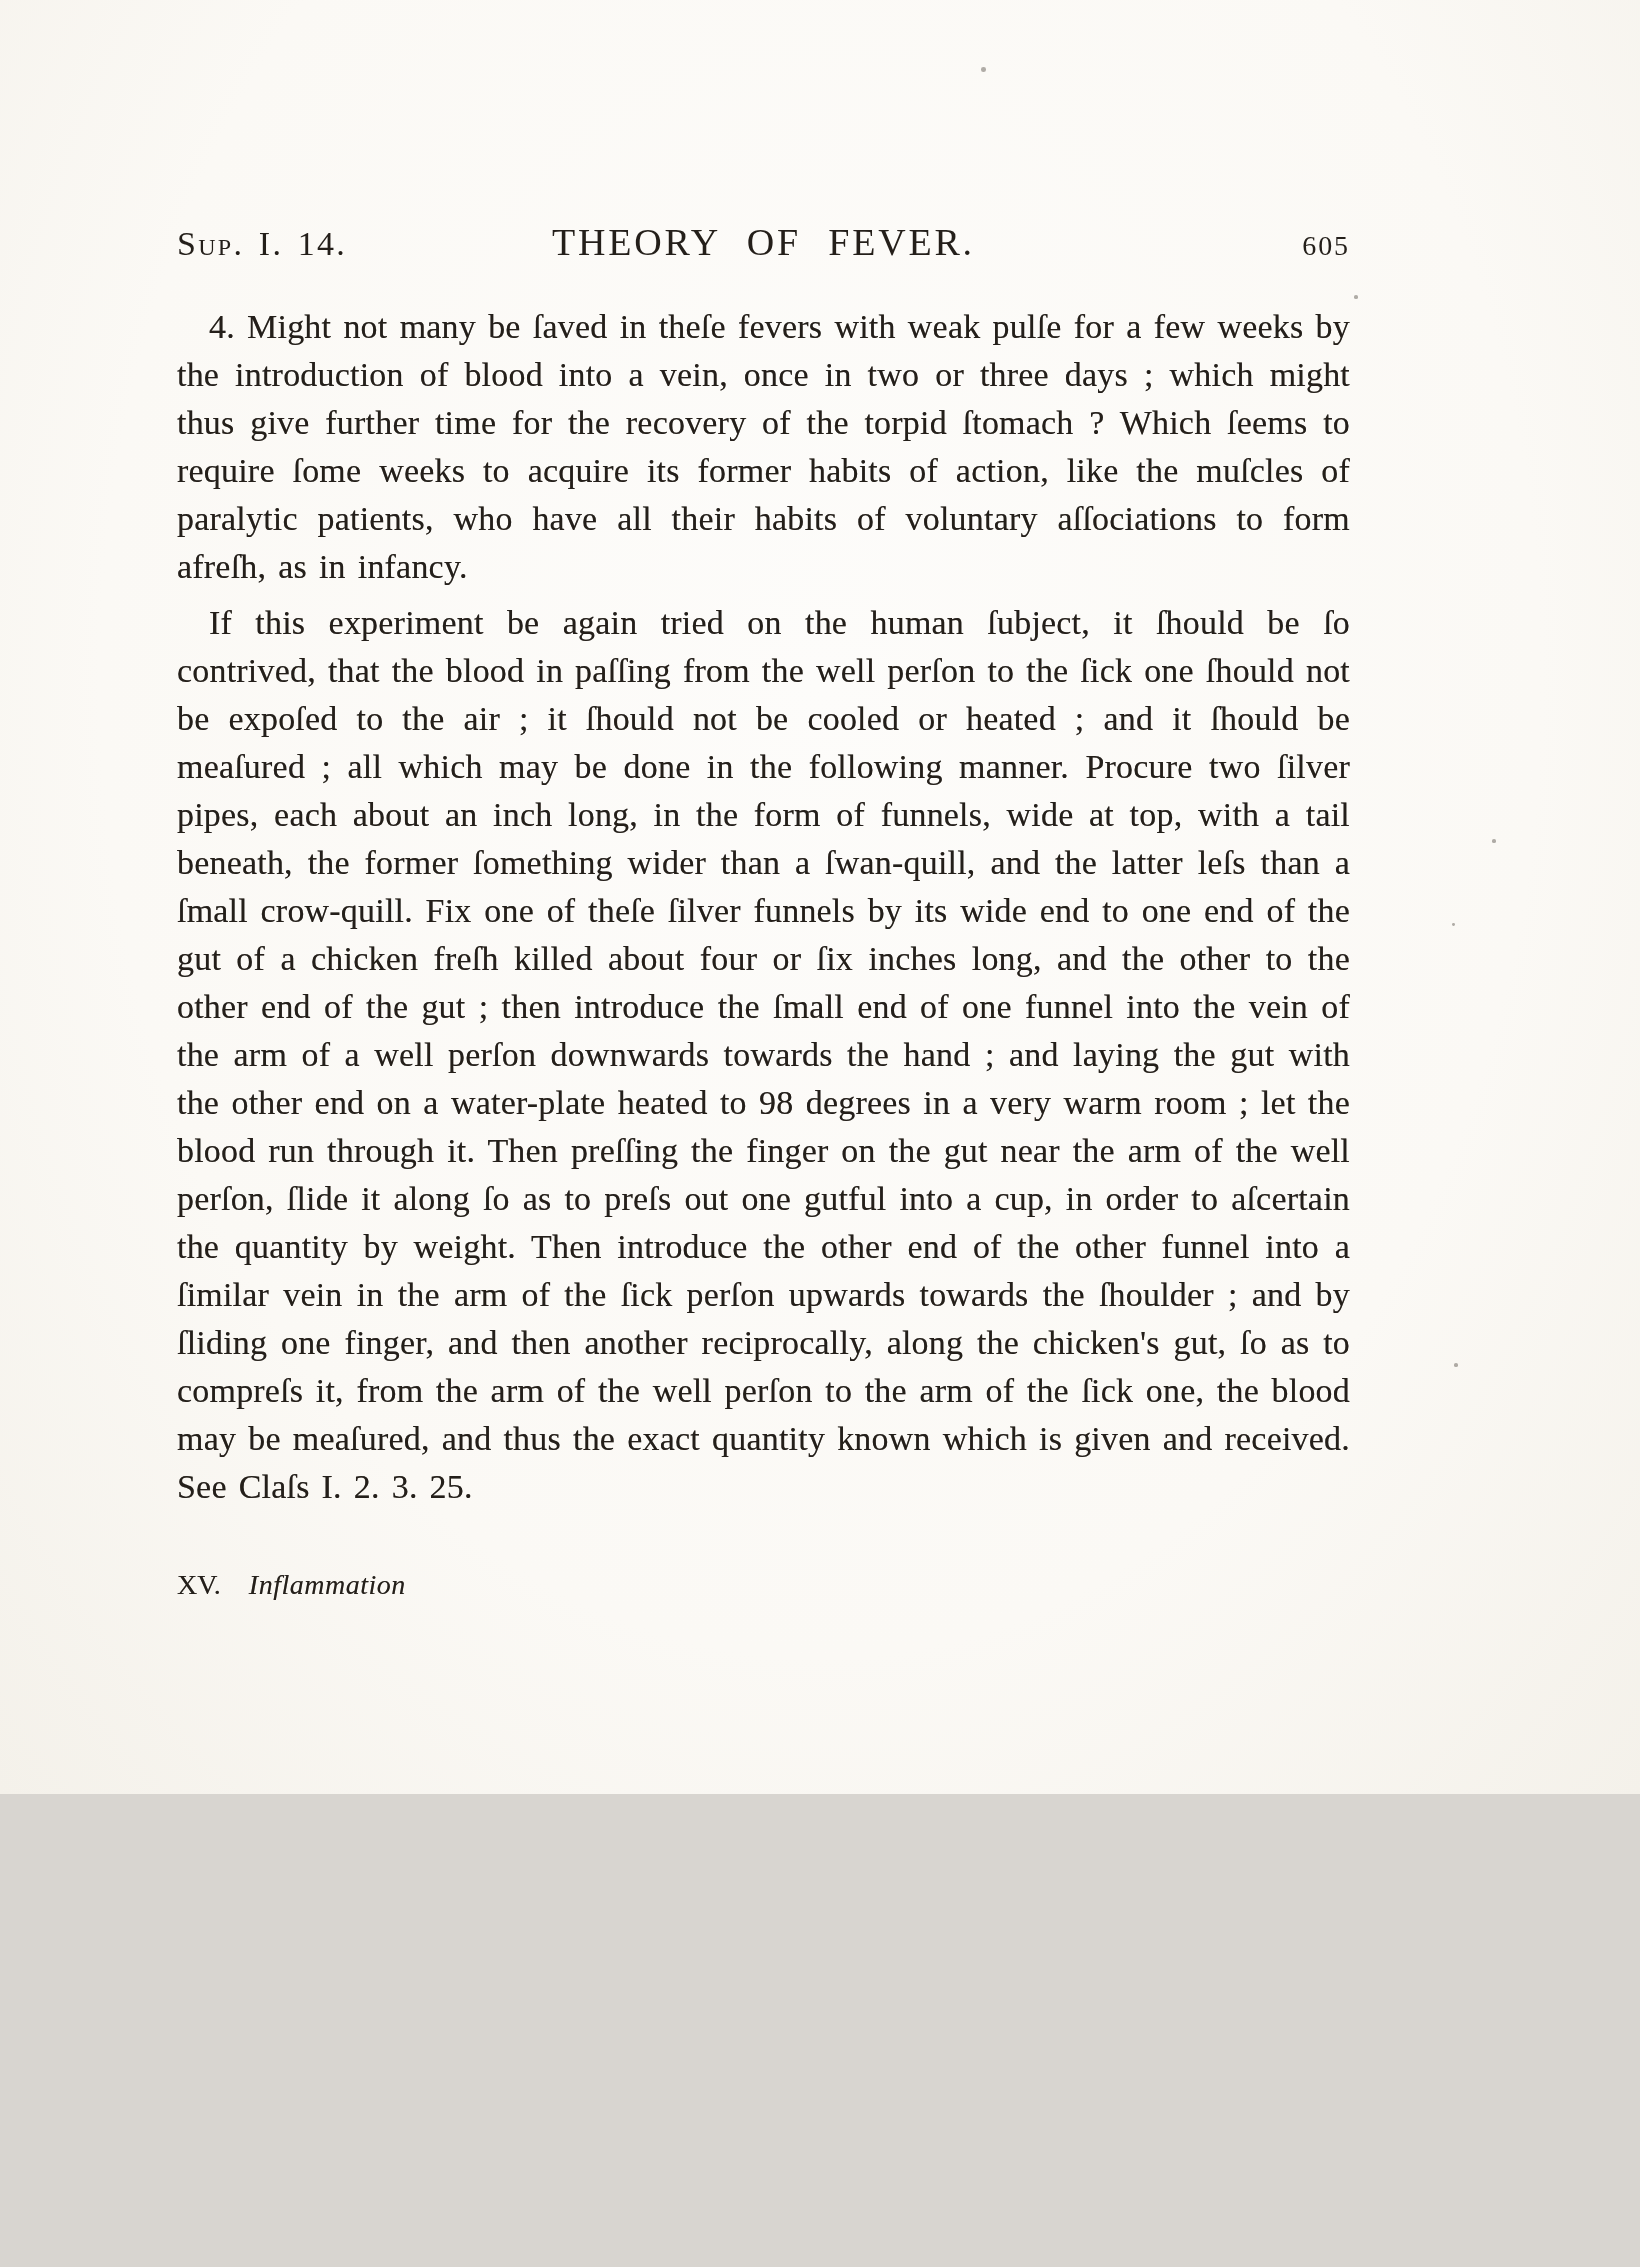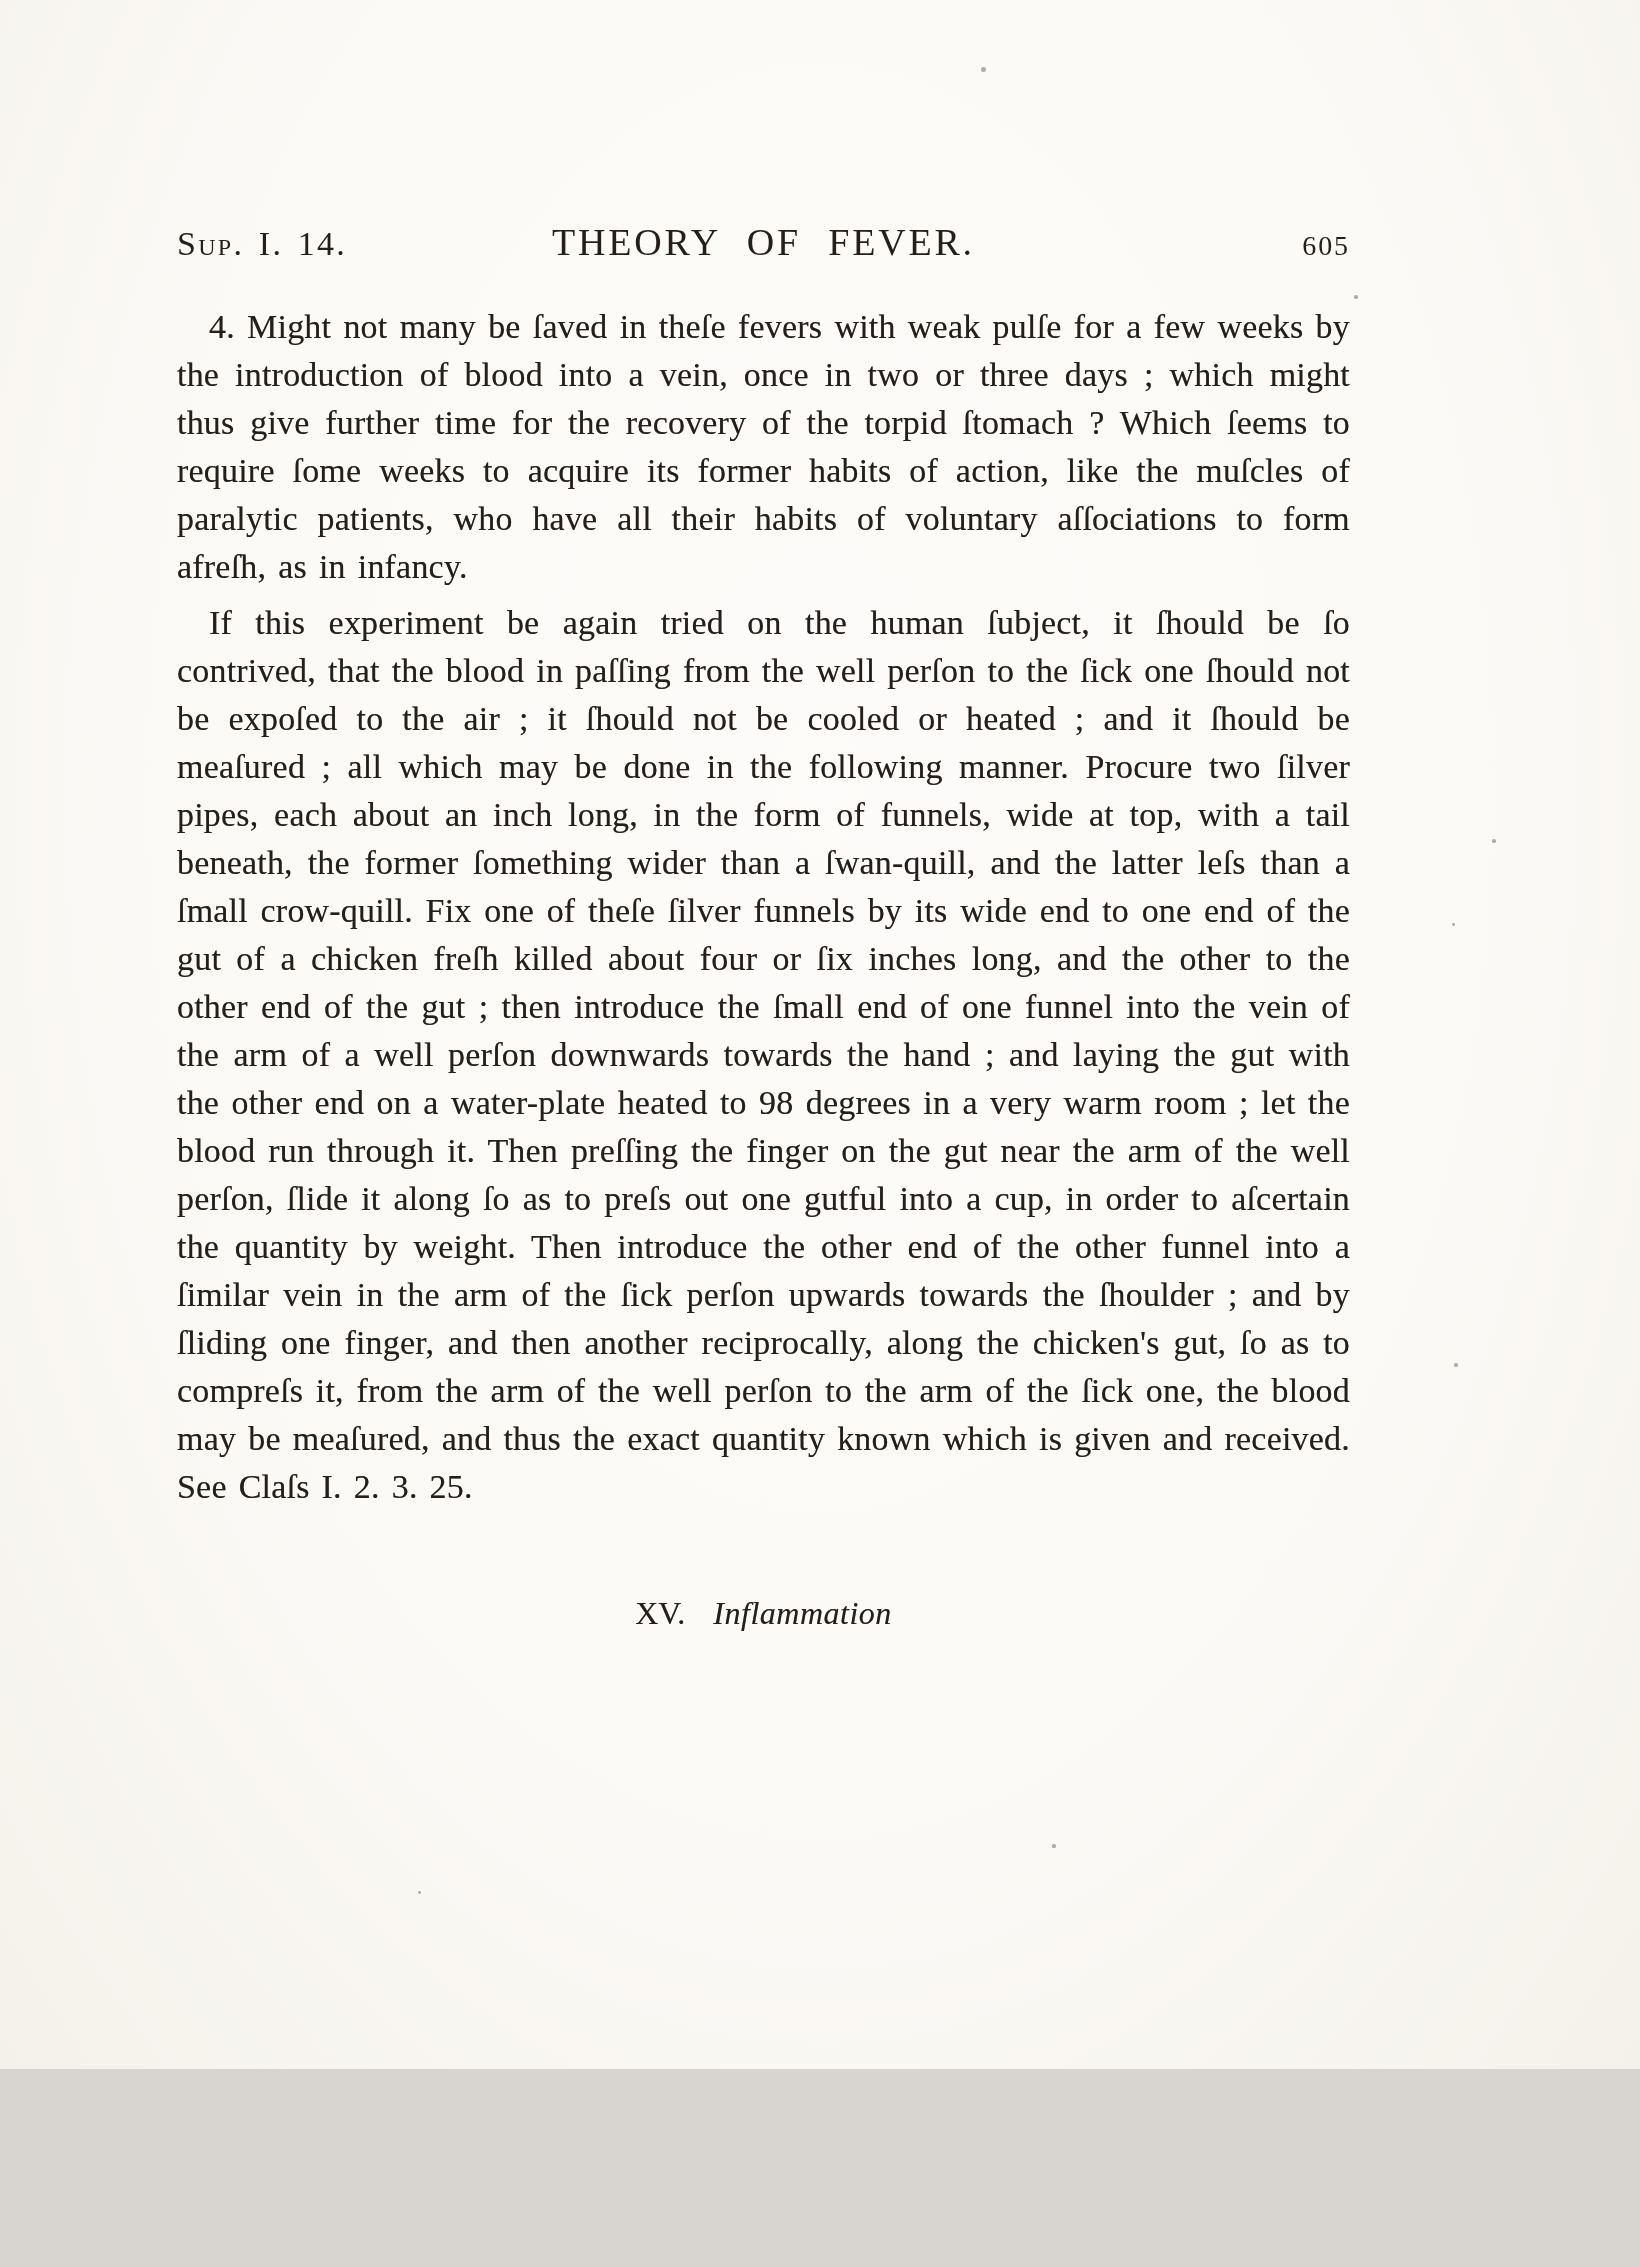--- a/index.html
+++ b/index.html
@@ -3,21 +3,21 @@
 <meta charset="utf-8">
 <style>
   html, body {
     margin: 0;
     padding: 0;
     background: #d8d5d0;
   }
   .page {
     position: relative;
     width: 1641px;
-    height: 2069px;
+    height: 1794px;
     margin: 0 auto;
     background: radial-gradient(ellipse at 50% 38%, #fdfcfa 0%, #fbf9f5 62%, #f4f1ea 100%);
     color: #241f1a;
     font-family: "Liberation Serif", "DejaVu Serif", serif;
     overflow: hidden;
   }
   .content {
     position: absolute;
     left: 177px;
     top: 220px;
@@ -51,23 +51,23 @@
     margin: 0 0 7.5px 0;
     font-size: 34px;
     line-height: 48px;
     text-align: justify;
     text-indent: 32px;
     word-spacing: 3.3px;
     letter-spacing: 0.2px;
     text-shadow: 0 0 0.5px rgba(36, 32, 27, 0.55);
   }
   .catchline {
-    margin-top: 84px;
-    text-align: center;
-    font-size: 32px;
+    margin-top: 58px;
+    text-align: left;
+    font-size: 28px;
     text-shadow: 0 0 0.5px rgba(36, 32, 27, 0.5);
   }
   .catchword {
     font-style: italic;
     margin-left: 28px;
     letter-spacing: 0.5px;
   }
   .speck {
     position: absolute;
     background: rgba(52, 45, 38, 0.38);

